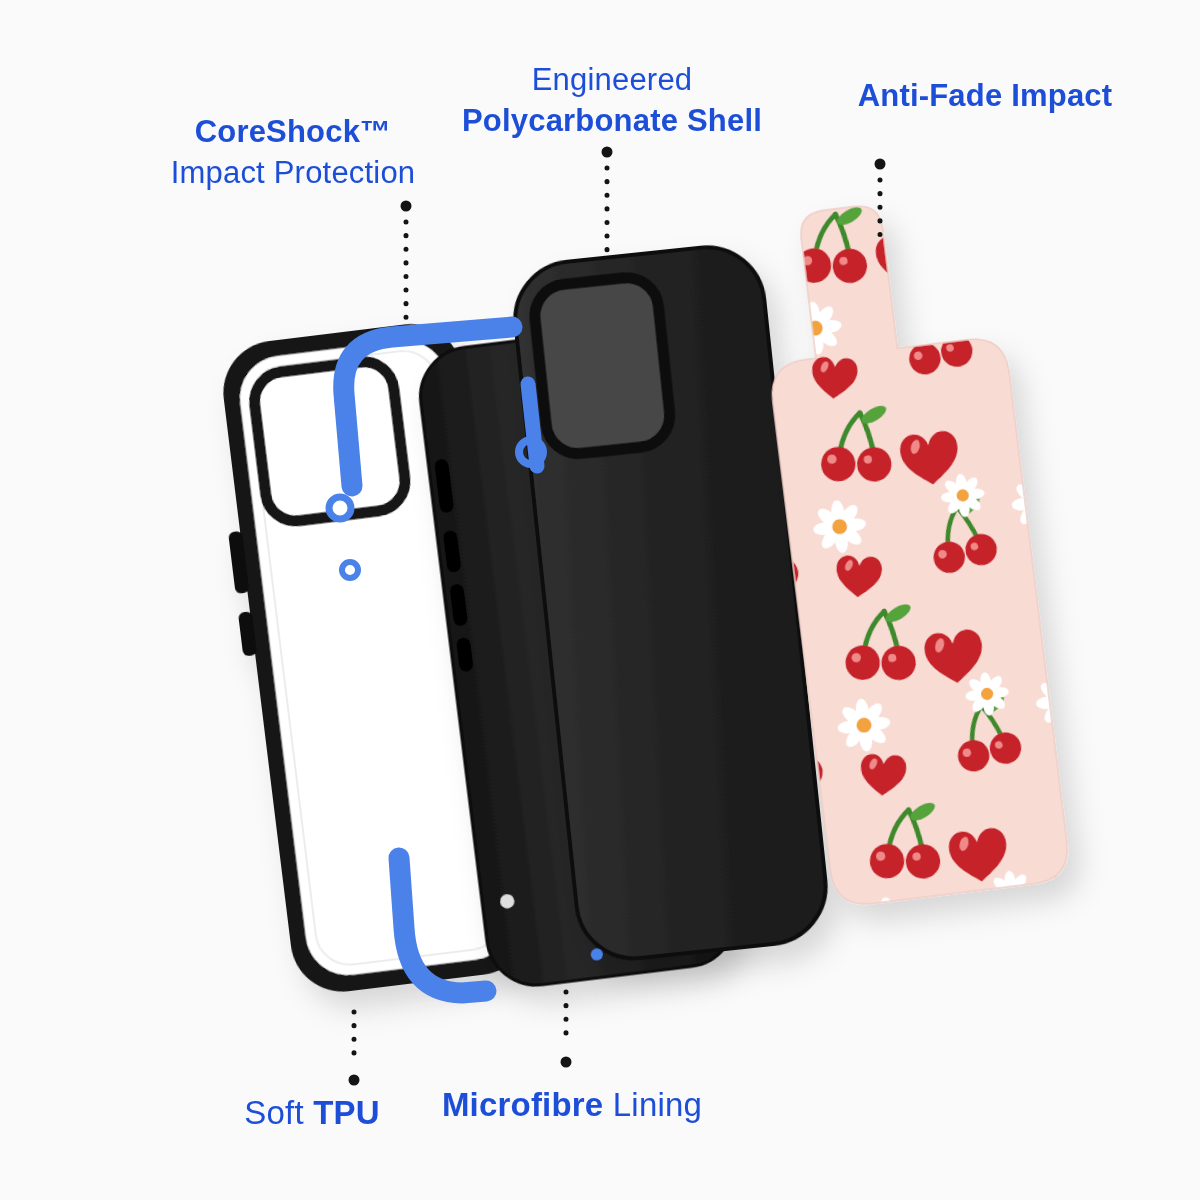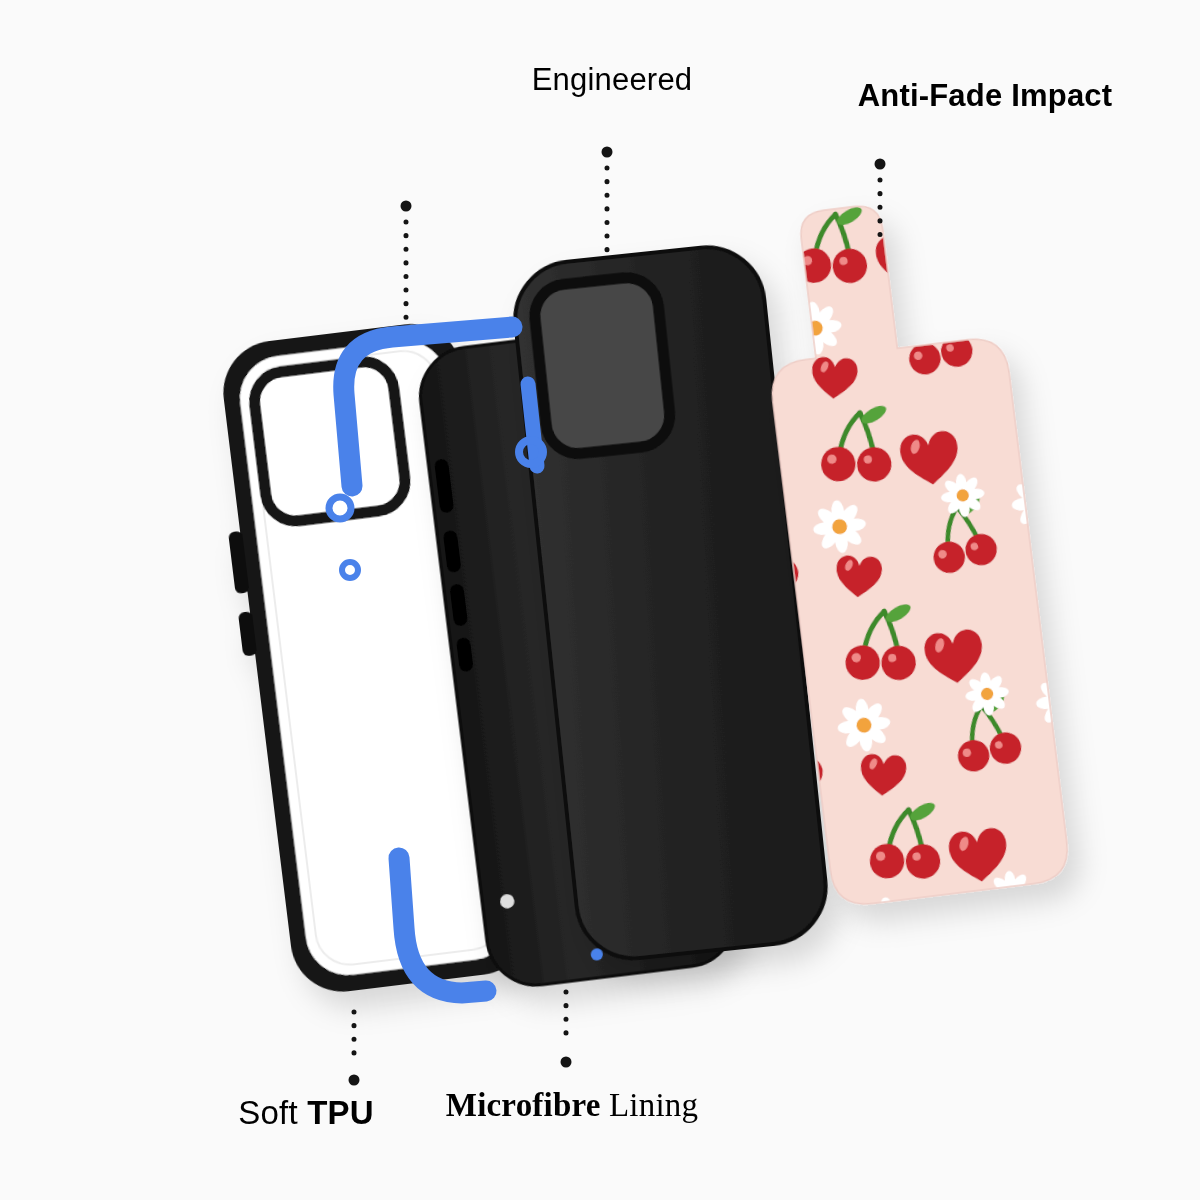--- a/index.html
+++ b/index.html
@@ -1,30 +1,30 @@
 <!DOCTYPE html>
 <html><head>
 <meta charset="utf-8">
 <title>Case layers diagram</title>
 <style>
   * { margin:0; padding:0; box-sizing:border-box; }
   html, body { width:1200px; height:1200px; }
   body { background:#fafafa; font-family:"Liberation Sans", sans-serif; color:#17171d; }
   .stage { position:relative; width:1200px; height:1200px; overflow:hidden; }
   .stage > svg { position:absolute; left:0; top:0; }
-  .lbl { position:absolute; text-align:center; color:#000000; }
+  .lbl { position:absolute; text-align:center; color:#1d4ed8; }
   .fs30 { font-size:31px; line-height:1.32; letter-spacing:0.2px; }
   .fs32 { font-size:33px; line-height:1.3; letter-spacing:0.2px; }
   .b { font-weight:700; }
   .r { font-weight:400; }
   #lbl-coreshock { left:123px; top:112px; width:340px; }
   #lbl-shell     { left:402px; top:60px;  width:420px; }
   #lbl-print     { left:775px; top:76px;  width:420px; }
-  #lbl-tpu       { left:146px; top:1092px; width:320px; }
-  #lbl-lining    { left:362px; top:1084px; width:420px;font-family:Liberation Serif, serif; }
+  #lbl-tpu       { left:152px; top:1092px; width:320px; }
+  #lbl-lining    { left:362px; top:1084px; width:420px; }
 </style>
 </head>
 <body>
 
 <div class="stage">
 
   <svg width="1200" height="1200" viewBox="0 0 1200 1200">
     <defs>
       <filter id="soft" x="-30%" y="-30%" width="160%" height="160%">
         <feDropShadow dx="10" dy="18" stdDeviation="14" flood-color="#1a1a1a" flood-opacity="0.14"></feDropShadow>
@@ -123,24 +123,27 @@
       <circle cx="880" cy="164" r="5.5" stroke="none"></circle>
       <path d="M880 180 V246" fill="none" stroke-width="5" stroke-linecap="round" stroke-dasharray="0.1 13.5"></path>
       <path d="M354 1012 V1062" fill="none" stroke-width="5" stroke-linecap="round" stroke-dasharray="0.1 13.5"></path>
       <circle cx="354" cy="1080" r="5.5" stroke="none"></circle>
       <path d="M566 992 V1044" fill="none" stroke-width="5" stroke-linecap="round" stroke-dasharray="0.1 13.5"></path>
       <circle cx="566" cy="1062" r="5.5" stroke="none"></circle>
     </g>
   </svg>
 
   <div class="lbl fs30" id="lbl-coreshock">
+    <div class="b">CoreShock™</div>
+    <div class="r">Impact Protection</div>
   </div>
 
   <div class="lbl fs30" id="lbl-shell">
     <div class="r">Engineered</div>
+    <div class="b">Polycarbonate Shell</div>
   </div>
 
   <div class="lbl fs30" id="lbl-print">
     <div class="b">Anti-Fade Impact</div>
   </div>
 
   <div class="lbl fs32" id="lbl-tpu">
     <span class="r">Soft </span><span class="b">TPU</span>
   </div>
 

